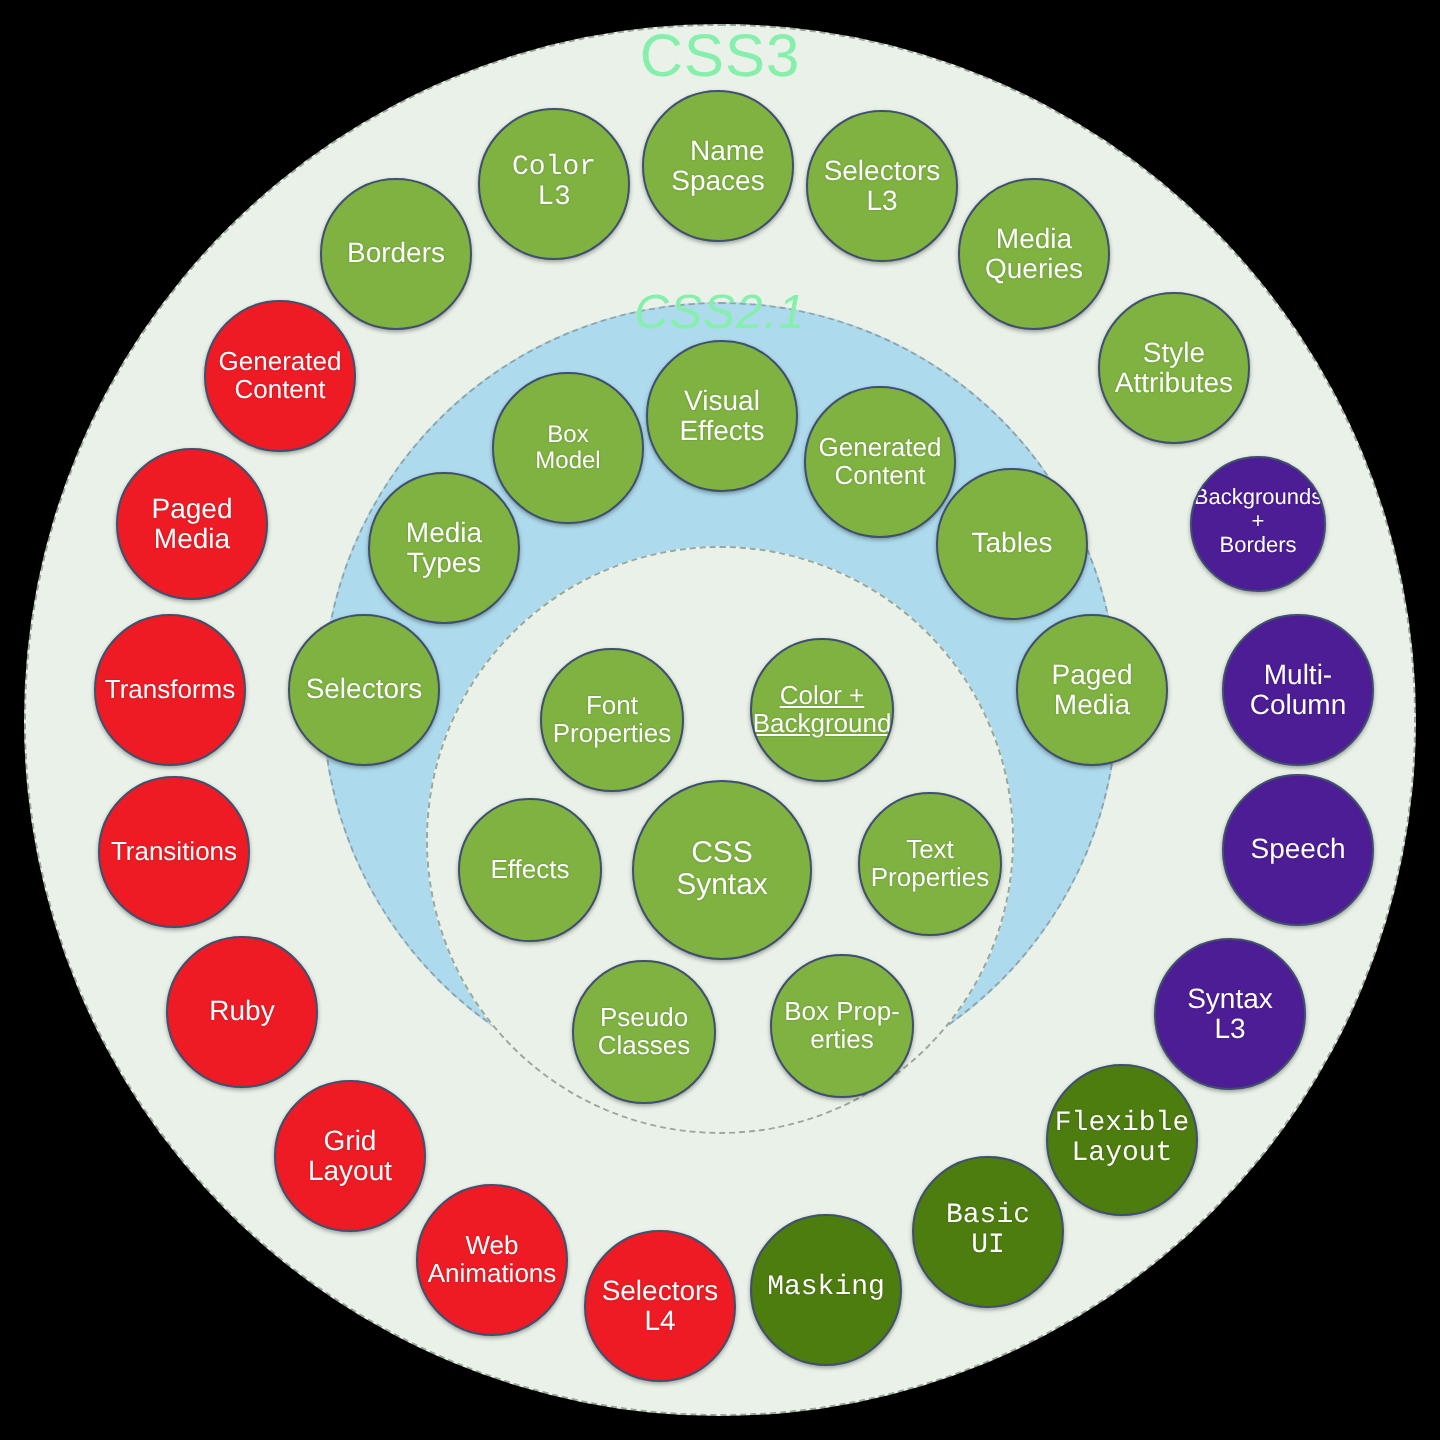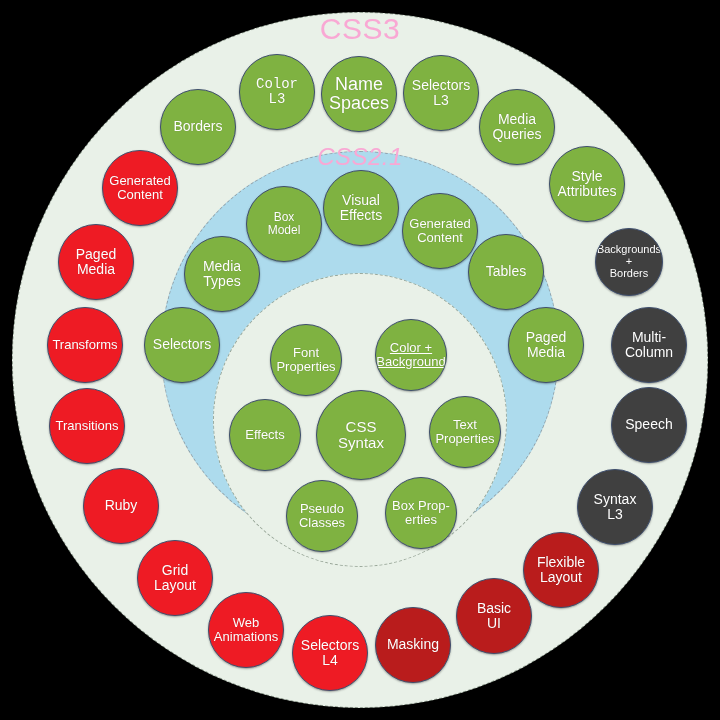--- a/index.html
+++ b/index.html
@@ -44,21 +44,21 @@
     left: 213px; top: 273px;
     width: 294px; height: 294px;
     background: #e9f1e8;
     border: 1.5px dashed #9aa89a;
   }
 
   
   .ring-title {
     position: absolute;
     text-align: center;
-    color: #f9a8d4;
+    color: #86efac;
     font-family: "Liberation Sans", sans-serif;
     font-weight: 400;
     letter-spacing: 0.5px;
     white-space: nowrap;
     user-select: none;
   }
   .title-css3  { left: 0; top: 12px;  width: 720px; font-size: 30px; }
   .title-css21 { left: 0; top: 143px; width: 720px; font-size: 24px; font-style: italic; }
   .title-css1  { left: 0; top: 277px; width: 720px; font-size: 21px; font-style: italic; }
 
@@ -76,22 +76,22 @@
     line-height: 1.08;
     padding: 2px;
     overflow: hidden;
     text-shadow: 0 0 1px rgba(0,0,0,0.25);
     box-shadow: 0 1px 2px rgba(0,0,0,0.35);
   }
   .bubble .lbl { display: block; white-space: pre-line; }
 
   .c-green  { background: #7fb241; }
   .c-red    { background: #ee1b24; }
-  .c-olive  { background: #404040; }
-  .c-orange { background: #b91c1c; }
+  .c-olive  { background: #4c1d95; }
+  .c-orange { background: #4d7c0f; font-family: Liberation Mono, monospace; }
 </style>
 </head>
 <body>
 
 <div id="stage">
 
   <div class="ring ring-css3"></div>
   <div class="ring ring-css21"></div>
   <div class="ring ring-css1"></div>
 
@@ -99,21 +99,21 @@
   <div class="ring-title title-css21">CSS2.1</div>
 
   <div id="bubble-layer">
       <div class="bubble c-green" style="left: 160px; top: 89px; width: 76px; height: 76px; font-size: 14px;">
         <span class="lbl">Borders</span>
       </div>
       <div class="bubble c-green" style="left: 239px; top: 54px; width: 76px; height: 76px; font-size: 14px; font-family: Liberation Mono, monospace;">
         <span class="lbl">Color
 L3</span>
       </div>
-      <div class="bubble c-green" style="left: 321px; top: 56px; width: 76px; height: 76px; font-size: 18px;">
+      <div class="bubble c-green" style="left: 321px; top: 45px; width: 76px; height: 76px; font-size: 14px; text-align: right;">
         <span class="lbl">Name
 Spaces</span>
       </div>
       <div class="bubble c-green" style="left: 403px; top: 55px; width: 76px; height: 76px; font-size: 14px;">
         <span class="lbl">Selectors
 L3</span>
       </div>
       <div class="bubble c-green" style="left: 479px; top: 89px; width: 76px; height: 76px; font-size: 14px;">
         <span class="lbl">Media
 Queries</span>

